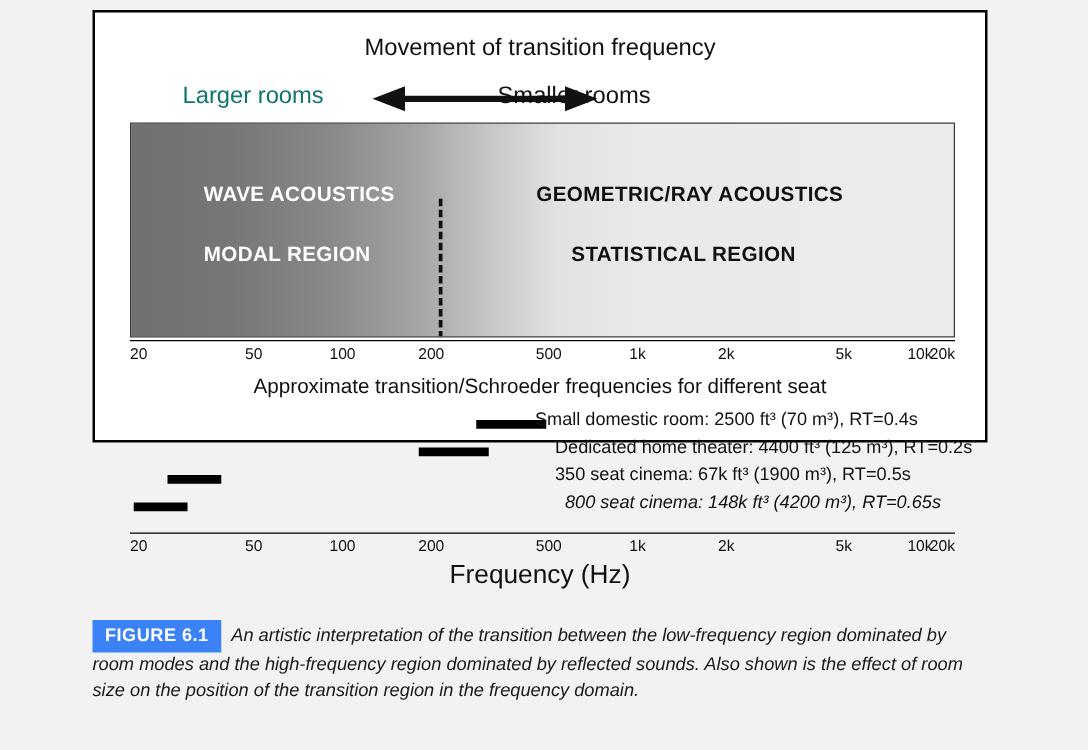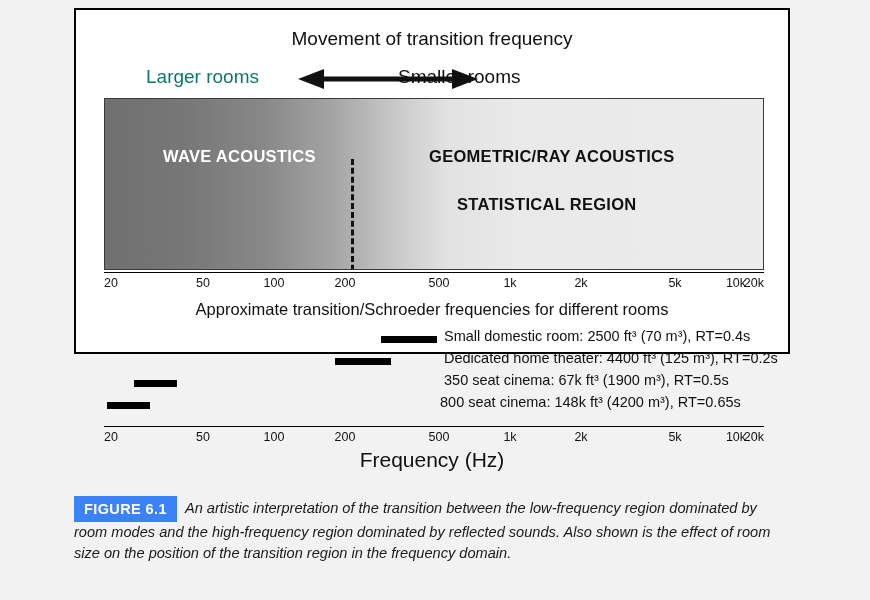--- a/index.html
+++ b/index.html
@@ -217,50 +217,51 @@
         <line x1="22" y1="11" x2="158" y2="11" stroke="#111" stroke-width="5"></line>
         <polygon points="0,11 26,1 26,21" fill="#111"></polygon>
         <polygon points="180,11 154,1 154,21" fill="#111"></polygon>
       </svg>
       <div class="label-smaller">Smaller rooms</div>
     </div>
 
     <div class="band">
       <div class="dashed-divider"></div>
       <div class="band-text wave-acoustics">WAVE ACOUSTICS</div>
+      <div class="band-text modal-region">MODAL REGION</div>
       <div class="band-text geo-acoustics">GEOMETRIC/RAY ACOUSTICS</div>
       <div class="band-text stat-region">STATISTICAL REGION</div>
     </div>
 
     <div class="axis axis-top"></div>
     <div class="ticks" style="top:266px;">
       <span class="tick first" style="left:0px;">20</span>
       <span class="tick" style="left:99px;">50</span>
       <span class="tick" style="left:170px;">100</span>
       <span class="tick" style="left:241px;">200</span>
       <span class="tick" style="left:335px;">500</span>
       <span class="tick" style="left:406px;">1k</span>
       <span class="tick" style="left:477px;">2k</span>
       <span class="tick" style="left:571px;">5k</span>
       <span class="tick" style="left:632px;">10k</span>
       <span class="tick last" style="left:660px;">20k</span>
     </div>
 
-    <div class="mid-caption">Approximate transition/Schroeder frequencies for different rooms</div>
+    <div class="mid-caption">Approximate transition/Schroeder frequencies for different seat</div>
 
     <div class="rooms-area">
       <div class="room-bar" style="left:42.0%; width:8.5%; top:8px;"></div>
       <div class="room-bar" style="left:35.0%; width:8.5%; top:30px;"></div>
       <div class="room-bar" style="left:4.5%;  width:6.5%; top:52px;"></div>
       <div class="room-bar" style="left:0.5%;  width:6.5%; top:74px;"></div>
 
-      <div class="room-label" style="left:340px; top:0px;">Small domestic room: 2500 ft³ (70 m³), RT=0.4s</div>
+      <div class="room-label" style="left:324px; top:0px;">Small domestic room: 2500 ft³ (70 m³), RT=0.4s</div>
       <div class="room-label" style="left:340px; top:22px;">Dedicated home theater: 4400 ft³ (125 m³), RT=0.2s</div>
       <div class="room-label" style="left:340px; top:44px;">350 seat cinema: 67k ft³ (1900 m³), RT=0.5s</div>
-      <div class="room-label" style="left:336px; top:66px;">800 seat cinema: 148k ft³ (4200 m³), RT=0.65s</div>
+      <div class="room-label" style="left:348px; top:66px;font-style:italic;">800 seat cinema: 148k ft³ (4200 m³), RT=0.65s</div>
     </div>
 
     <div class="axis axis-bottom"></div>
     <div class="ticks ticks-bottom">
       <span class="tick first" style="left:0px;">20</span>
       <span class="tick" style="left:99px;">50</span>
       <span class="tick" style="left:170px;">100</span>
       <span class="tick" style="left:241px;">200</span>
       <span class="tick" style="left:335px;">500</span>
       <span class="tick" style="left:406px;">1k</span>

